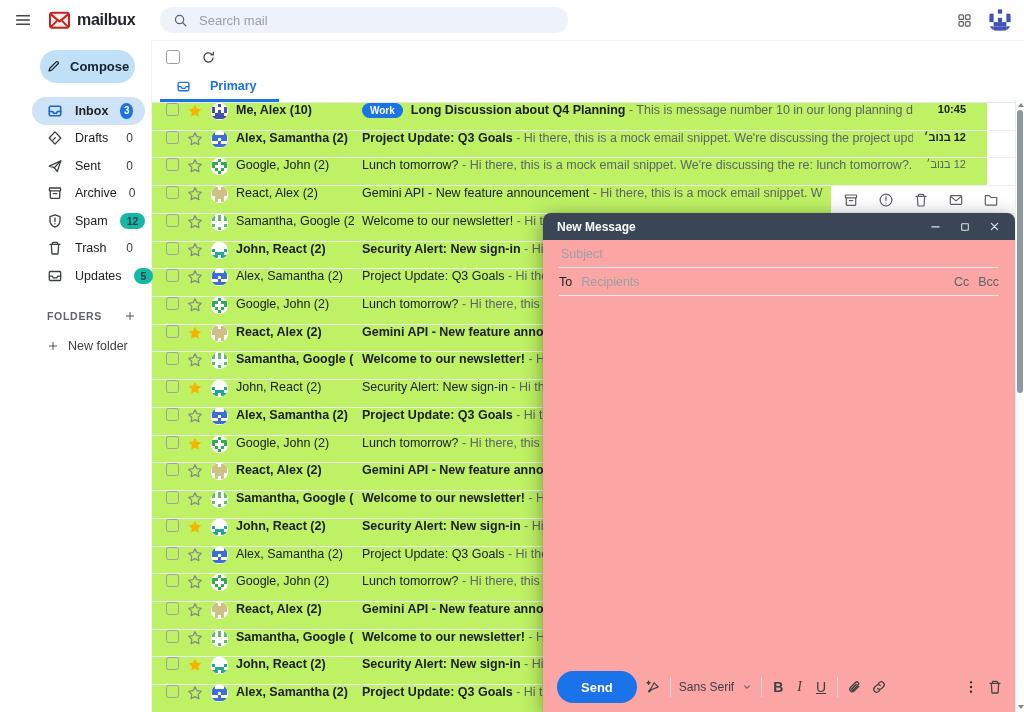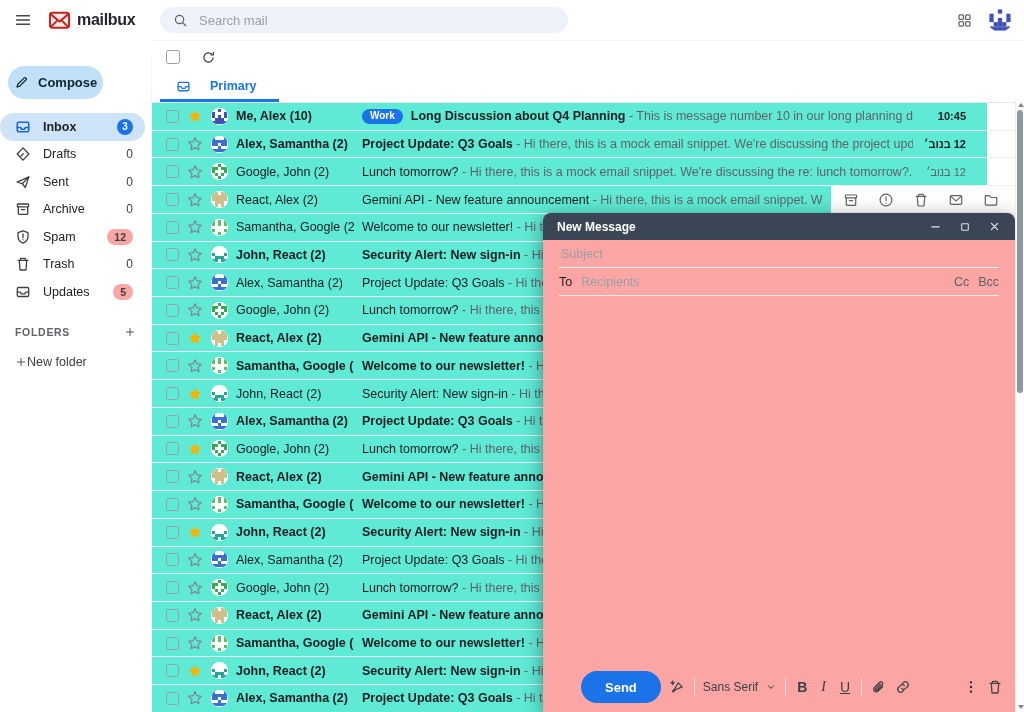--- a/index.html
+++ b/index.html
@@ -16,40 +16,40 @@
   .hamburger { margin-left:10px; padding:4px; cursor:pointer; }
   .logo { display:flex; align-items:center; gap:6px; margin-left:12px; }
   .logo-text { font-size:16px; font-weight:700; color:#23262b; letter-spacing:-.3px; }
   .search { position:absolute; left:160px; top:7px; width:408px; height:26px; background:#eef2fa; border-radius:15px; display:flex; align-items:center; gap:9px; padding:0 13px; }
   .search input { border:none; outline:none; background:transparent; flex:1; font-size:13px; font-family:inherit; color:#202124; }
   .search input::placeholder { color:#9aa0a6; }
   .top-right { position:absolute; right:12px; top:0; height:40px; display:flex; align-items:center; gap:15px; }
   .user-avatar { width:24px; height:24px; border-radius:50%; overflow:hidden; background:#eef1fb; cursor:pointer; }
 
   
-  .sidebar { position:absolute; top:56px; left:0; width:152px; bottom:0; background:#fff; border-right:1px solid #f1f3f4; z-index:4; }
+  .sidebar { position:absolute; top:40px; left:0; width:152px; bottom:0; background:#fff; border-right:1px solid #f1f3f4; z-index:4;padding-left:32px; }
   .compose-btn { margin:10px 10px 14px 8px; height:33px; background:#bfe0f6; border-radius:17px; display:flex; align-items:center; justify-content:center; gap:9px; font-size:13px; font-weight:700; color:#12222f; cursor:pointer; border:none; }
   .nav-item { height:27.5px; display:flex; align-items:center; gap:12px; padding:0 12px 0 15px; font-size:12.5px; color:#202124; cursor:pointer; margin-right:6px; border-radius:14px; position:relative; }
   .nav-item.active { background:#cfe3f8; font-weight:700; }
   .nav-count { margin-left:auto; font-size:12px; color:#3c4043; }
   .nav-count.badge-blue { background:#1a73e8; color:#fff; width:16px; height:16px; border-radius:50%; display:flex; align-items:center; justify-content:center; font-size:10px; font-weight:700; }
-  .nav-count.badge-gray { background:#fca5a5; border-radius:9px; padding:2px 7px; font-size:10.5px; font-weight:700; color:#3c4043; }
+  .nav-count.badge-gray { background:#14b8a6; border-radius:9px; padding:2px 7px; font-size:10.5px; font-weight:700; color:#3c4043; }
   .folders-head { display:flex; align-items:flex-start; padding:0 15px; margin-top:20px; font-size:10.5px; font-weight:700; color:#5f6368; letter-spacing:.7px; }
   .folders-plus { margin-left:auto; cursor:pointer; color:#444; }
-  .new-folder { display:flex; align-items:center; padding:0 15px; margin-top:17px; font-size:12.5px; color:#3c4043; cursor:pointer; }
+  .new-folder { display:flex; align-items:center; gap:9px; padding:0 15px; margin-top:17px; font-size:12.5px; color:#3c4043; cursor:pointer; }
 
   
   .main { position:absolute; left:152px; top:40px; right:0; bottom:0; border-top:1px solid #f3f4f6; }
   .list-toolbar { height:32px; display:flex; align-items:center; gap:21px; padding-left:14px; }
   .sel-cb { width:14px; height:14px; border:1.5px solid #9aa0a6; border-radius:2.5px; cursor:pointer; }
   .tabs { height:30px; display:flex; border-bottom:1px solid #e4e7ea; padding-left:8px; }
   .tab { display:flex; align-items:center; gap:19px; padding:0 22px 0 16px; color:#1a73e8; font-size:12.5px; font-weight:700; border-bottom:3px solid #1a73e8; cursor:pointer; }
 
   .rows { position:absolute; top:62px; left:0; right:9px; bottom:0; overflow:hidden; }
-  .row { height:27.72px; display:flex; align-items:center; gap:8px; padding-left:14px; border-bottom:1px solid #eef1f3; font-size:12.5px; background:#5eead4; cursor:pointer; }
+  .row { height:27.72px; display:flex; align-items:flex-start; gap:8px; padding-left:14px; border-bottom:1px solid #eef1f3; font-size:12.5px; background:#bef264; cursor:pointer; }
   .cb { width:13px; height:13px; border:1.5px solid #9aa0a6; border-radius:2.5px; flex:none; cursor:pointer; }
   .star { flex:none; cursor:pointer; height:16px; }
   .avatar { width:17px; height:17px; flex:none; border-radius:50%; overflow:hidden; background:#fff; }
   .sender { width:118px; flex:none; white-space:nowrap; overflow:hidden; color:#202124; }
   .badge { flex:none; background:#1a73e8; color:#fff; font-size:10px; font-weight:700; border-radius:9px; padding:2.5px 8px; line-height:1; }
   .subjwrap { flex:1; min-width:0; white-space:nowrap; overflow:hidden; }
   .subj { color:#202124; font-weight:400; }
   .sep, .snippet { color:#5f6368; }
   .time { flex:none; min-width:58px; text-align:right; padding-right:13px; font-size:11px; color:#5f6368; unicode-bidi:isolate; }
   .row.unread .sender, .row.unread .subj { font-weight:700; }
@@ -70,21 +70,21 @@
   .compose-title { color:#fff; font-size:12px; font-weight:700; }
   .win-controls { margin-left:auto; display:flex; align-items:center; gap:17px; }
   .win-controls span { cursor:pointer; }
   .field-row { flex:none; height:28px; margin:0 16px; display:flex; align-items:center; gap:7px; border-bottom:1px solid #ececec; font-size:12.5px; }
   .to-label { color:#202124; }
   .bare { border:none; outline:none; flex:1; font-size:12.5px; font-family:inherit; color:#202124; background:transparent; }
   .bare::placeholder { color:#9aa0a6; }
   .ccbcc { display:flex; gap:9px; color:#5f6368; }
   .ccbcc span { cursor:pointer; }
   .compose-body { flex:1; cursor:text; }
-  .compose-toolbar { flex:none; height:46px; display:flex; align-items:center; gap:8px; padding:0 12px 4px 14px;margin-left:24px; }
+  .compose-toolbar { flex:none; height:46px; display:flex; align-items:center; gap:8px; padding:0 12px 4px 14px; }
   .send-btn { background:#1a73e8; color:#fff; border:none; font-family:inherit; font-size:13px; font-weight:700; border-radius:17px; padding:8.5px 24px; cursor:pointer; }
   .tb-divider { width:1px; height:20px; background:#dadce0; flex:none; }
   .font-sel { display:flex; align-items:center; gap:7px; font-size:12px; color:#3c4043; cursor:pointer; }
   .fmt { font-size:14px; color:#3c4043; cursor:pointer; padding:0 3px; }
   .fmt.b { font-weight:700; }
   .fmt.i { font-style:italic; font-family:"Liberation Serif", serif; }
   .fmt.u { text-decoration:underline; }
   .tb-icon { cursor:pointer; }
   .tb-spacer { flex:1; }
 </style>

